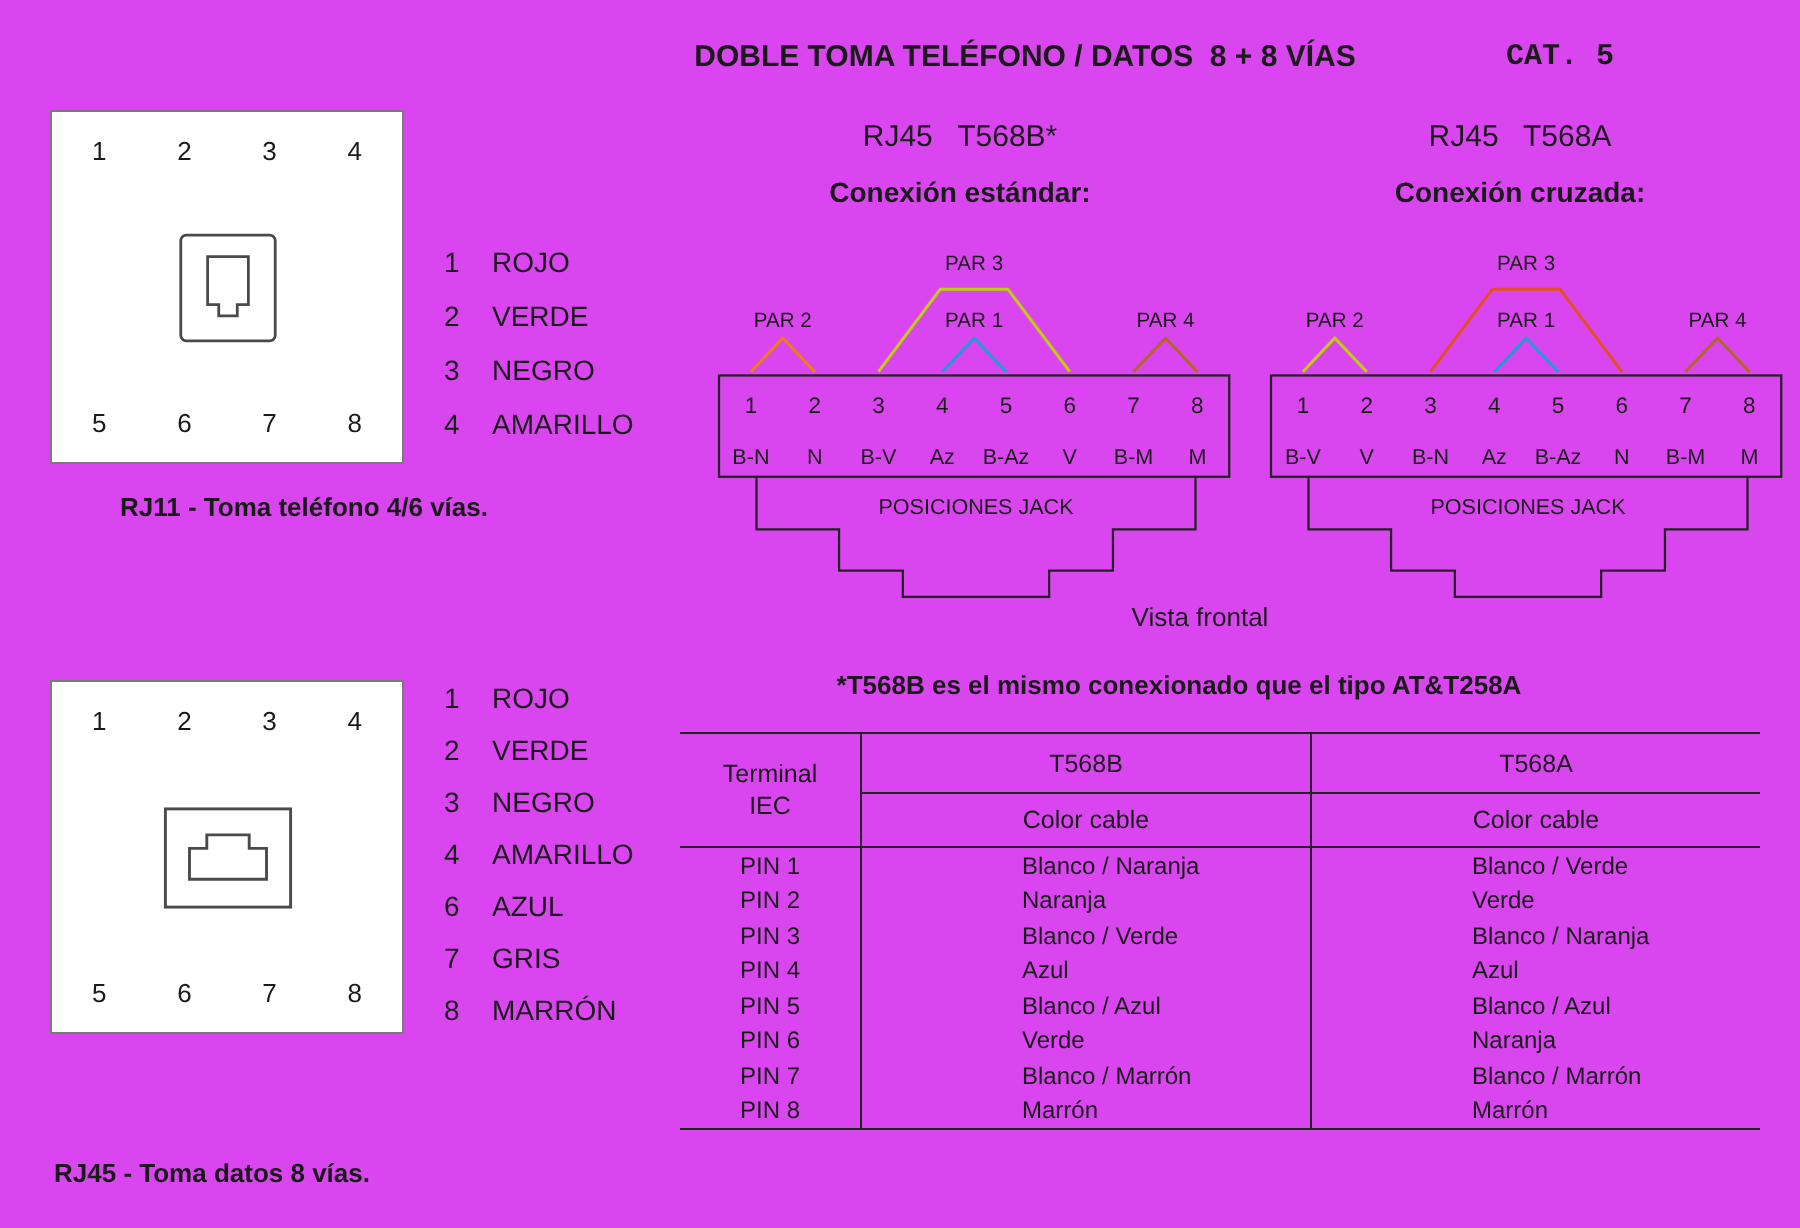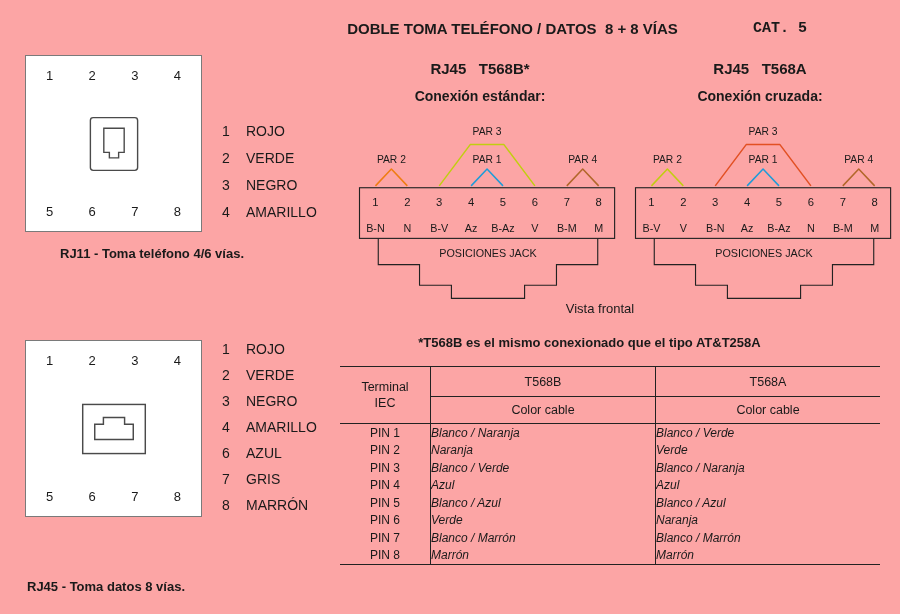--- a/index.html
+++ b/index.html
@@ -1,16 +1,16 @@
 <!DOCTYPE html>
 <html><head>
 <meta charset="utf-8">
 <style>
   html,body{margin:0;padding:0;background:#fff;}
-  .canvas{position:relative;width:900px;height:614px;background:#fca5a5;
+  .canvas{position:relative;width:900px;height:614px;background:#d946ef;
     font-family:"Liberation Sans",sans-serif;color:#1a1a1a;overflow:hidden;}
 
   
   .title{position:absolute;left:300px;top:20px;width:425px;text-align:center;
     font-size:15px;font-weight:700;white-space:pre;}
   .cat{position:absolute;left:753px;top:20px;font-size:15px;font-weight:700;font-family:Liberation Mono, monospace;}
 
   
   .faceplate{position:absolute;left:25px;width:175px;height:175px;
     border:1px solid #7a7a7a;background:#fff;}
@@ -31,21 +31,21 @@
   .legend{position:absolute;left:222px;font-size:14px;}
   .legend-rj11{top:118px;}
   .legend-rj11 .legend-row{height:27px;line-height:27px;}
   .legend-rj45{top:336px;}
   .legend-rj45 .legend-row{height:26px;line-height:26px;}
   .legend-num{display:inline-block;width:16px;}
   .legend-color{display:inline-block;margin-left:8px;}
 
   
   .diag-title{position:absolute;top:60px;width:280px;text-align:center;
-    font-size:15px;font-weight:700;white-space:pre;}
+    font-size:15px;font-weight:400;white-space:pre;}
   .diag-sub{position:absolute;top:88px;width:280px;text-align:center;
     font-size:14px;font-weight:700;}
   .dt-left{left:340px;} .dt-right{left:620px;}
 
   
   .wiring{position:absolute;top:122px;overflow:visible;}
   .wiring-left{left:352px;}
   .wiring-right{left:628px;}
   .pair-label{font-size:11px;text-anchor:middle;fill:#1a1a1a;}
   .bracket{fill:none;stroke-width:1.6;stroke-linejoin:round;}
@@ -64,21 +64,21 @@
     grid-template-columns:90px 225px 225px;
     grid-template-rows:30px 27px repeat(8,17.5px);
     border-top:1.2px solid #222;border-bottom:1.2px solid #222;font-size:12px;}
   .iec-table > div{display:flex;align-items:center;}
   .tc{justify-content:center;text-align:center;}
   .colline{border-left:1px solid #222;}
   .hdr{font-size:12.5px;}
   .hdr-underline{border-bottom:1px solid #222;}
   .cell-terminal{grid-row:1/3;grid-column:1;white-space:pre-line;line-height:1.3;
     border-bottom:1px solid #222;font-size:12.5px;}
-  .val{font-style:italic;}
+  .val{padding-left:80px;}
 </style>
 </head>
 <body>
 
 <div class="canvas">
 
   <div class="title">DOBLE TOMA TELÉFONO / DATOS  8 + 8 VÍAS</div>
   <div class="cat">CAT. 5</div>
 
   <div class="faceplate fp-rj11">

